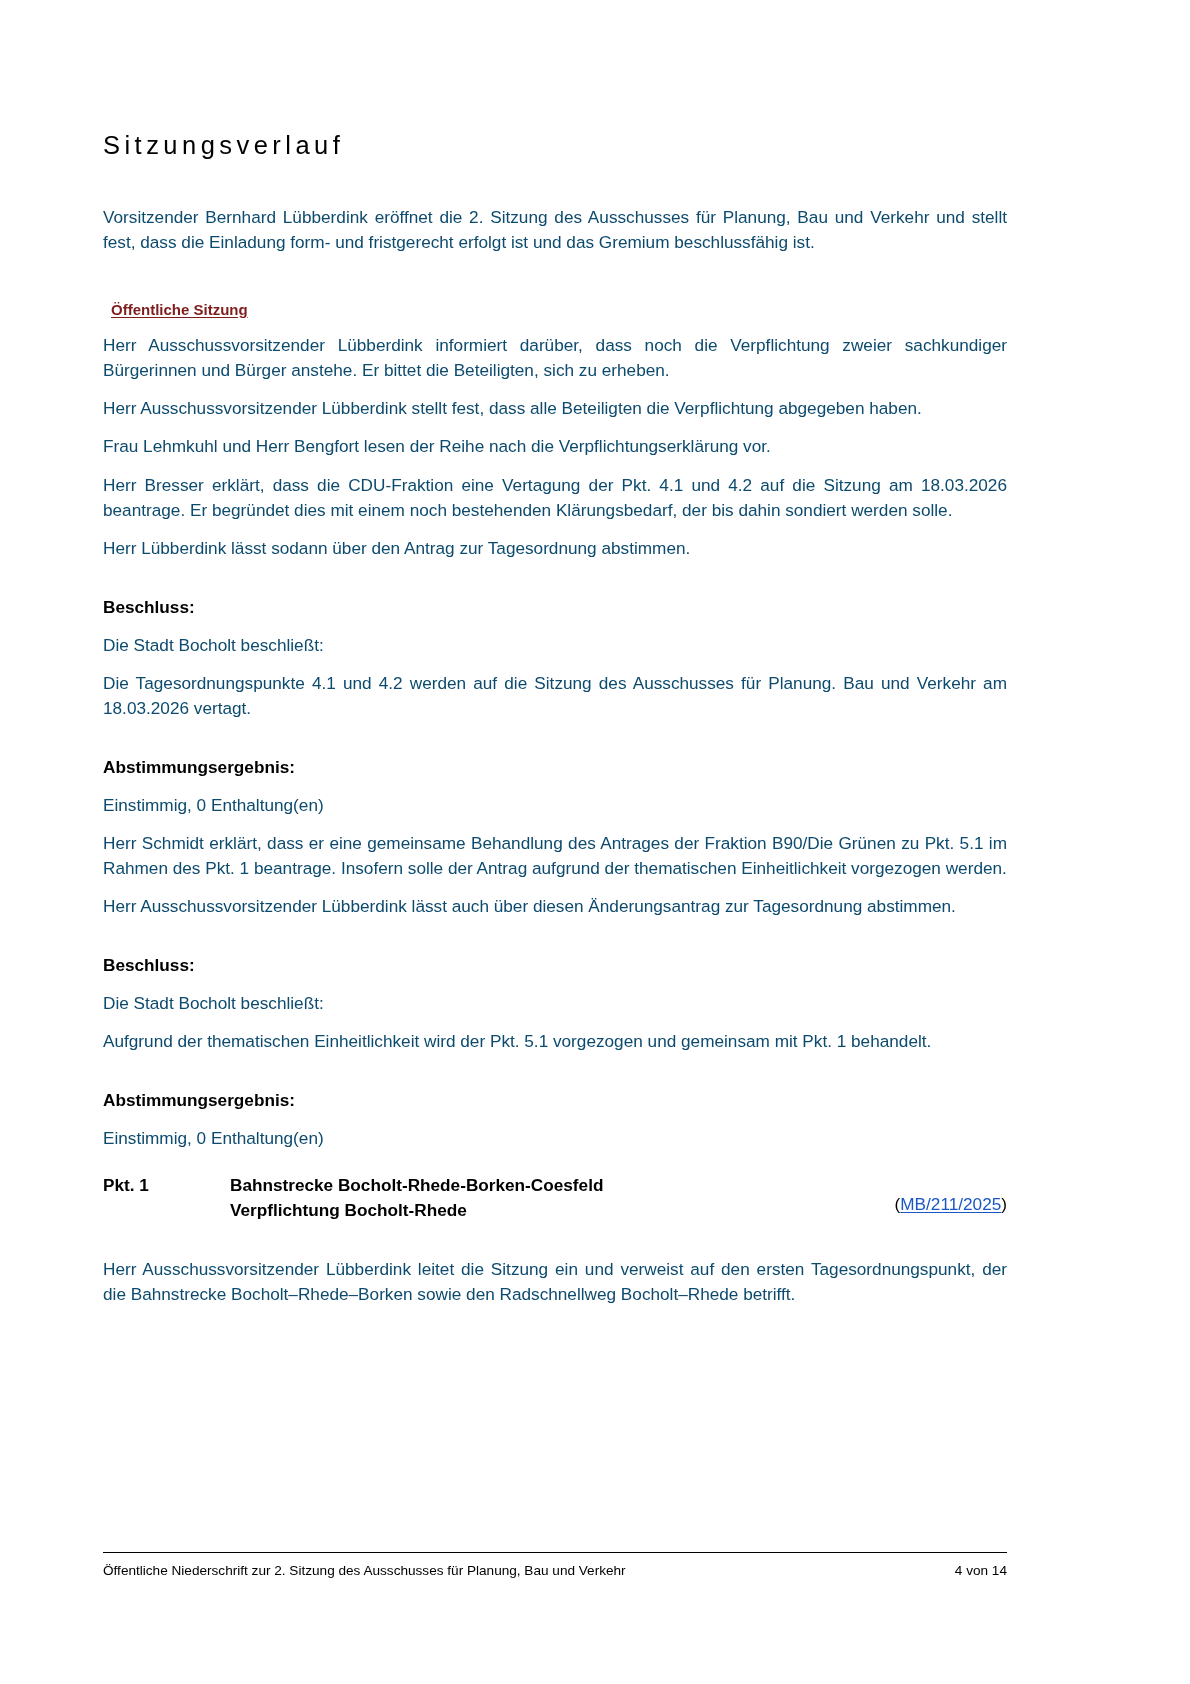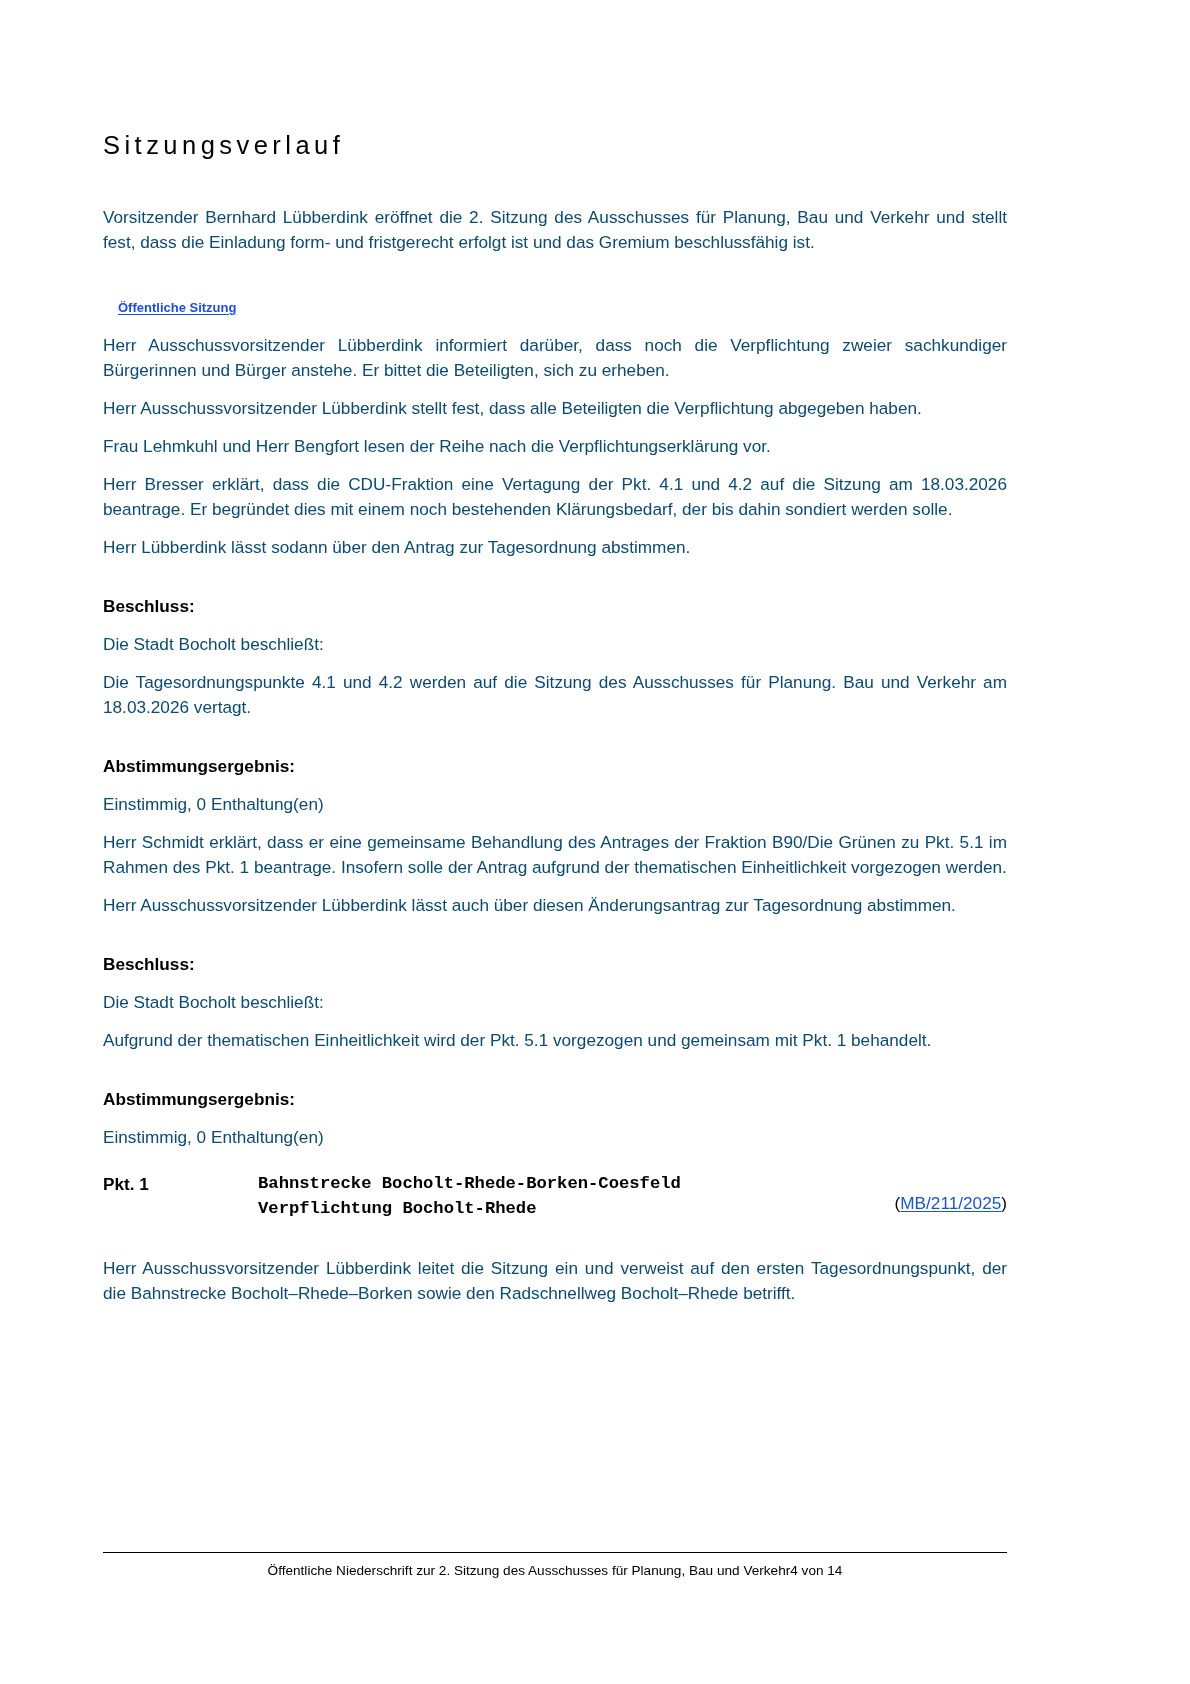--- a/index.html
+++ b/index.html
@@ -45,58 +45,57 @@
     text-align: justify;
     text-justify: inter-word;
     margin: 0;
     color: #0c4a6e;
     hyphens: manual;
   }
   .para + .para { margin-top: 12px; }
 
   .gap-xl   { margin-top: 44px !important; }
   .gap-lg   { margin-top: 34px !important; }
-  .gap-md   { margin-top: 22px !important; gap: 28px; }
+  .gap-md   { margin-top: 22px !important; }
   .gap-sm   { margin-top: 13px !important; }
 
   
   .h-bold {
     font-size: 17.2px;
     font-weight: bold;
     line-height: 1.455;
     margin: 0;
     color: #000;
   }
   .h-bold-underline {
-    font-size: 13px;
+    font-size: 15px;
     font-weight: bold;
     line-height: 1.455;
-    margin: 15px;
-    color: #1d4ed8;
+    margin: 8px;
+    color: #7f1d1d;
     text-decoration: underline;
     text-underline-offset: 2px;
   }
 
   
   .agenda-row {
     display: flex;
     align-items: flex-start;
     font-size: 17.2px;
     font-weight: bold;
     line-height: 1.45;
   }
   .agenda-num {
     width: 127px;
     flex: 0 0 127px;
     white-space: nowrap;
   }
   .agenda-title {
     flex: 1 1 auto;
     padding-right: 10px;
-    font-family: Liberation Mono, monospace;
   }
   .agenda-title .line2 { display: block; }
   .agenda-ref {
     flex: 0 0 auto;
     white-space: nowrap;
     font-weight: normal;
     color: #000;
     margin-top: 19px;
   }
   .agenda-ref .link {
@@ -114,21 +113,21 @@
     bottom: 104px;
   }
   .footer-rule {
     border: 0;
     border-top: 1.1px solid #000;
     margin: 0 0 9px 0;
     width: 100%;
   }
   .footer-row {
     display: flex;
-    justify-content: center;
+    justify-content: space-between;
     align-items: baseline;
     font-size: 13.6px;
     line-height: 1.35;
     color: #000;
   }
   .footer-left  { text-align: left; }
   .footer-right { text-align: right; white-space: nowrap; }
 </style>
 </head>
 <body>

